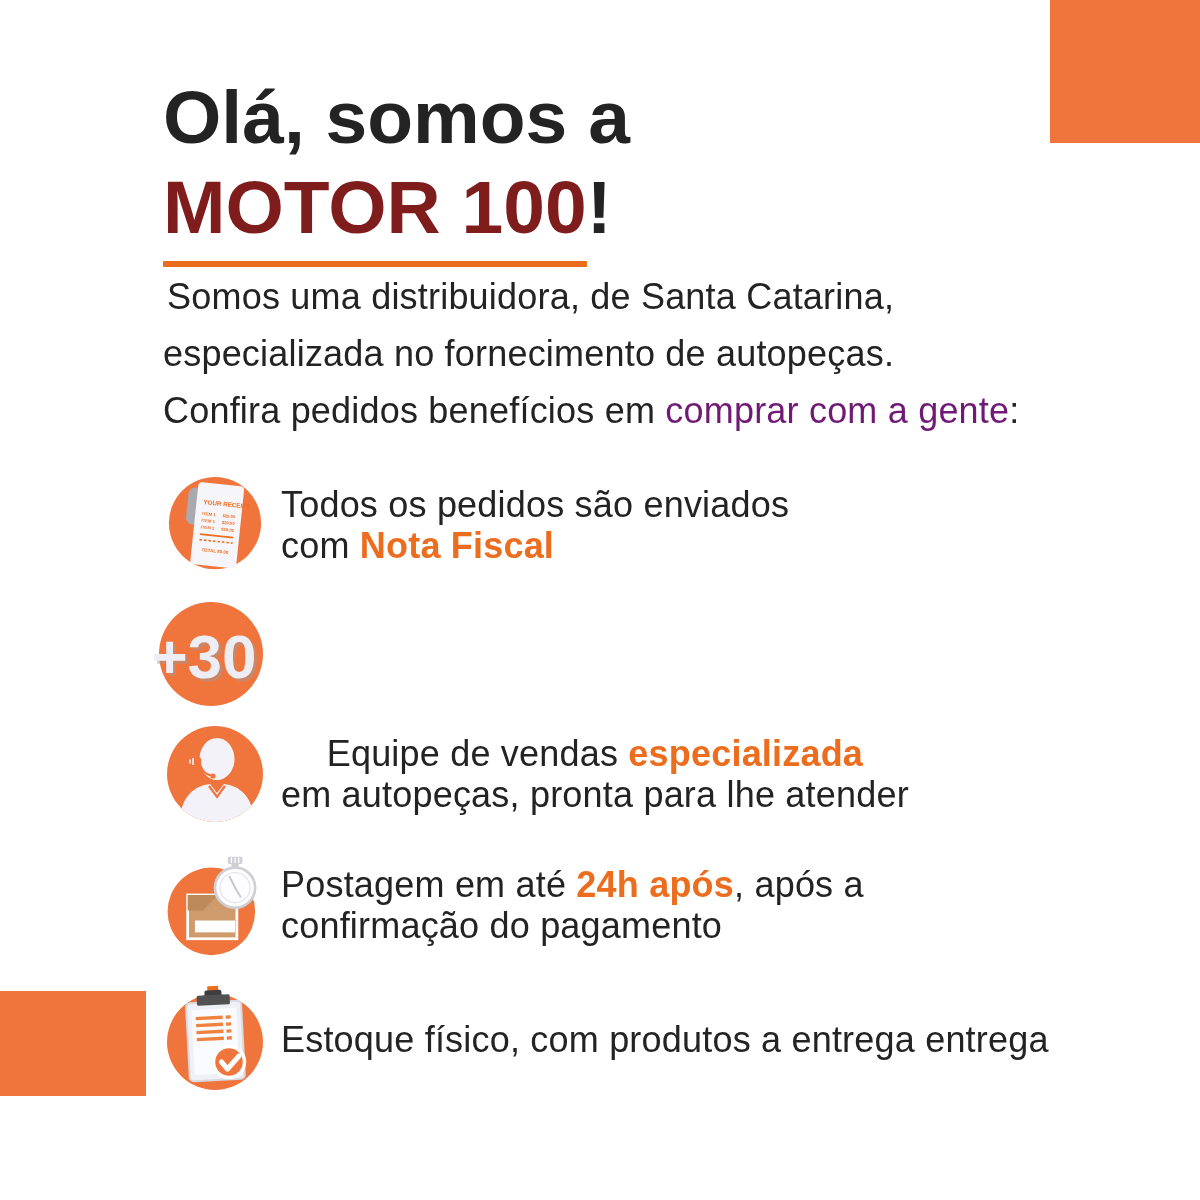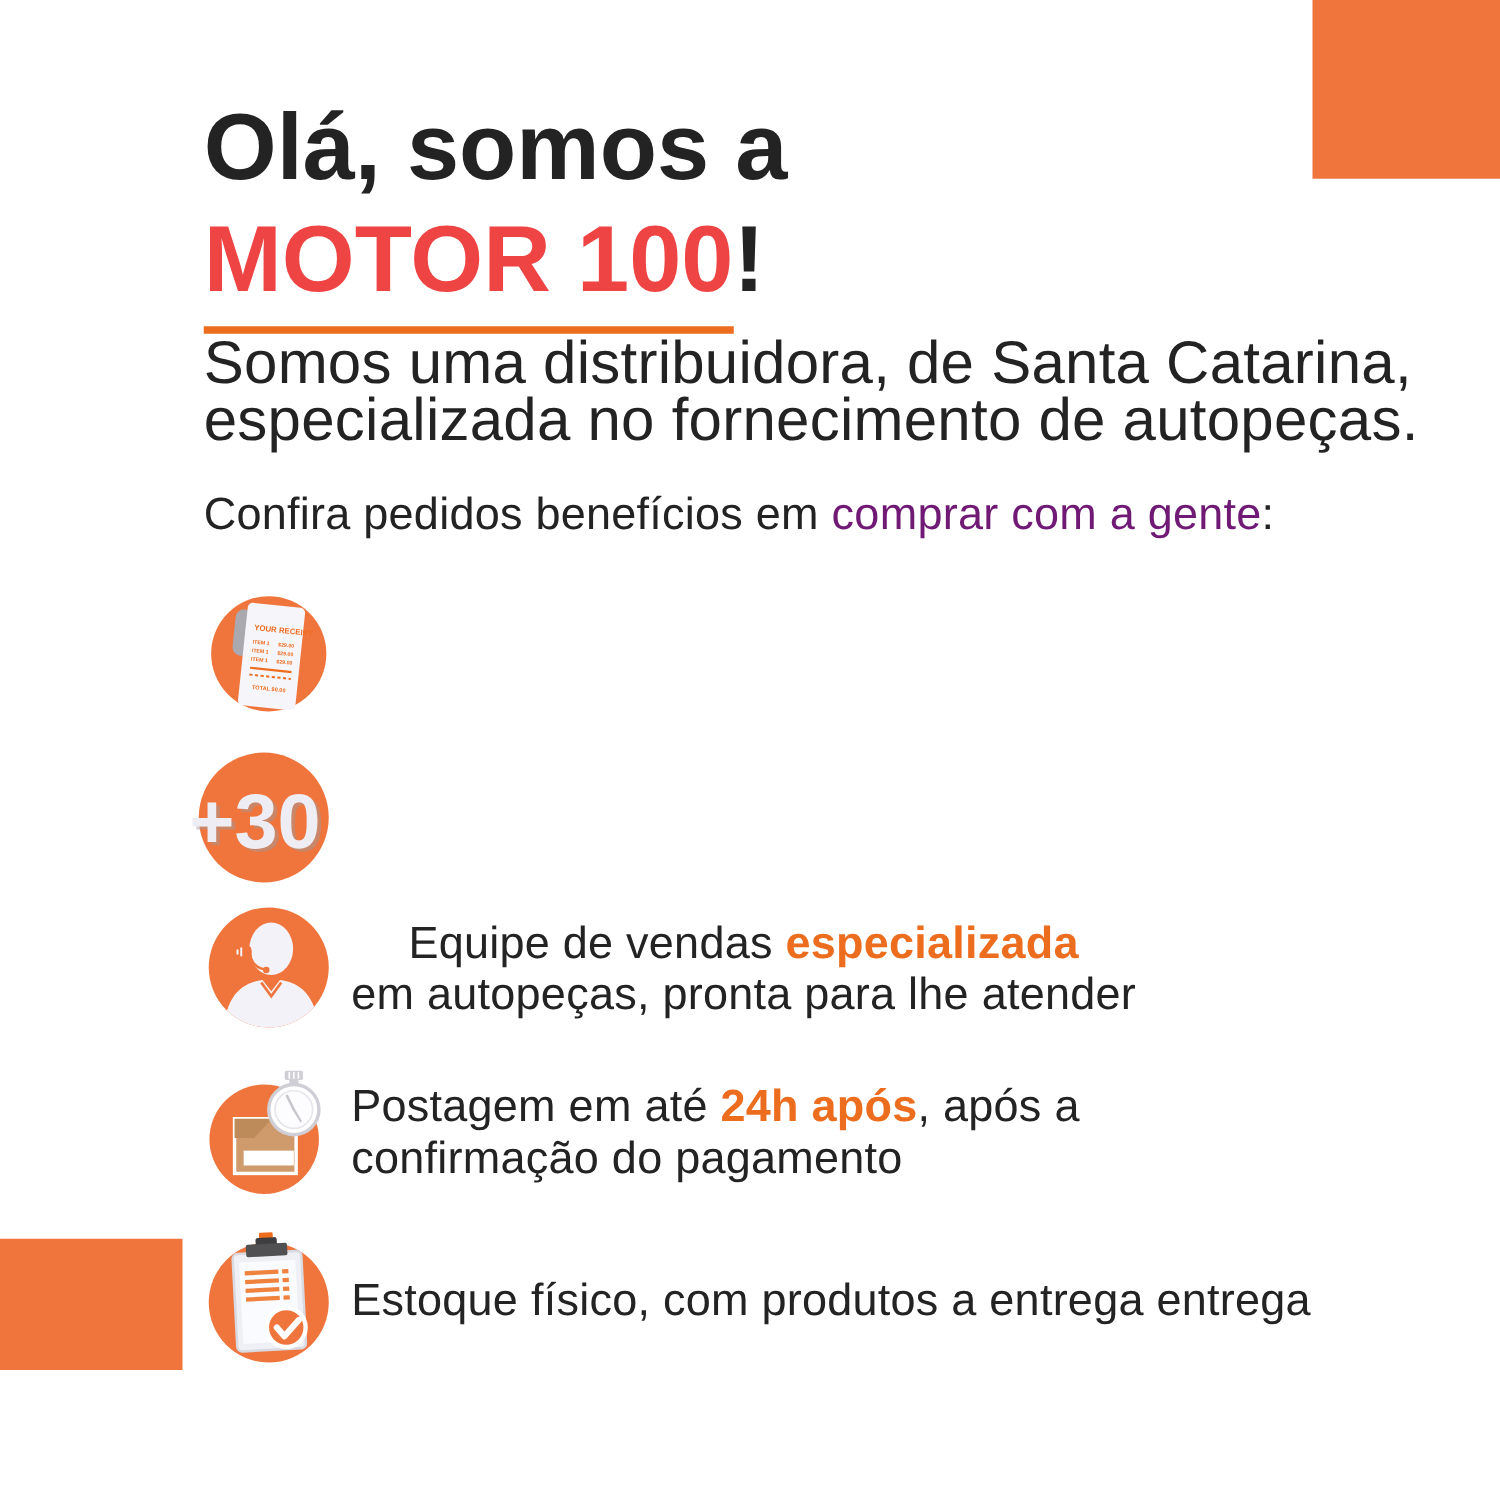--- a/index.html
+++ b/index.html
@@ -6,25 +6,25 @@
   .canvas{
     position:relative;width:1200px;height:1096px;background:#ffffff;overflow:hidden;
     font-family:"Liberation Sans", sans-serif;color:#232323;
   }
   .corner{position:absolute;background:#f0753c;}
   .corner-tr{right:0;top:0;width:150px;height:143px;}
   .corner-bl{left:0;bottom:0;width:146px;height:105px;}
 
   .title{position:absolute;left:163px;top:72px;font-size:75px;line-height:90px;
          font-weight:bold;letter-spacing:0;margin:0;}
-  .brand{color:#ef4444;display:inline-block;border-bottom:6px solid #ed6d1f;padding-bottom:9px;}
+  .brand{color:#7f1d1d;display:inline-block;border-bottom:6px solid #ed6d1f;padding-bottom:9px;}
   .exclaim{color:#232323;}
 
-  .intro{position:absolute;left:163px;top:268px;margin:0;font-size:48px;line-height:46px;
-         letter-spacing:0.2px;white-space:pre-line;}
+  .intro{position:absolute;left:163px;top:268px;margin:0;font-size:36px;line-height:57px;
+         letter-spacing:0.2px;white-space:pre-line;text-align:right;}
   .benefits-heading{position:absolute;left:163px;top:390px;margin:0;font-size:36px;
          line-height:41px;letter-spacing:0.2px;}
   .hl-light{color:#701a75;}
   .hl{color:#ed6d1f;font-weight:bold;}
 
   .row{position:absolute;left:163px;display:flex;align-items:center;gap:14px;}
   .icon-cell{flex:0 0 auto;width:104px;display:flex;align-items:center;justify-content:center;}
   .row-plus .icon-cell{width:124px;margin-left:-20px;justify-content:flex-start;align-items:flex-end;}
   .benefit-text{font-size:36px;line-height:41px;letter-spacing:0.2px;white-space:pre-line;max-width:820px;}
   .r1{top:474px;} .r2{top:598px;} .r3{top:722px;text-align:center;} .r4{top:844px;} .r5{top:982px;}
@@ -60,20 +60,22 @@
           <text x="38" y="50" font-size="4.3" font-weight="bold" fill="#ee6d1f">ITEM 1</text>
           <text x="72" y="50" font-size="4.3" font-weight="bold" fill="#ee6d1f" text-anchor="end">$29.00</text>
           <text x="38" y="57" font-size="4.3" font-weight="bold" fill="#ee6d1f">ITEM 1</text>
           <text x="72" y="57" font-size="4.3" font-weight="bold" fill="#ee6d1f" text-anchor="end">$29.00</text>
           <rect x="38" y="62" width="34" height="1.8" fill="#ee6d1f"></rect>
           <line x1="38" y1="68.5" x2="72" y2="68.5" stroke="#ee6d1f" stroke-width="1.6" stroke-dasharray="2.6 2"></line>
           <text x="55" y="80" font-size="4.6" font-weight="bold" fill="#ee6d1f" text-anchor="middle">TOTAL $0.00</text>
         </g>
       </svg>
     </div>
+    <div class="benefit-text"><span>Todos os pedidos são enviados
+com </span><span class="hl">Nota Fiscal</span><span></span></div>
   </div>
 
   <div class="row row-plus r2">
     <div class="icon-cell">
       <svg width="124" height="112" viewBox="0 0 124 112">
         <circle cx="68" cy="56" r="52" fill="#f0753c"></circle>
         <text x="61" y="80" text-anchor="middle" font-size="62" font-weight="bold" fill="#9b9ba1" opacity="0.45" transform="translate(3,3)">+30</text>
         <text x="61" y="80" text-anchor="middle" font-size="62" font-weight="bold" fill="#eeedf3">+30</text>
       </svg>
     </div>

